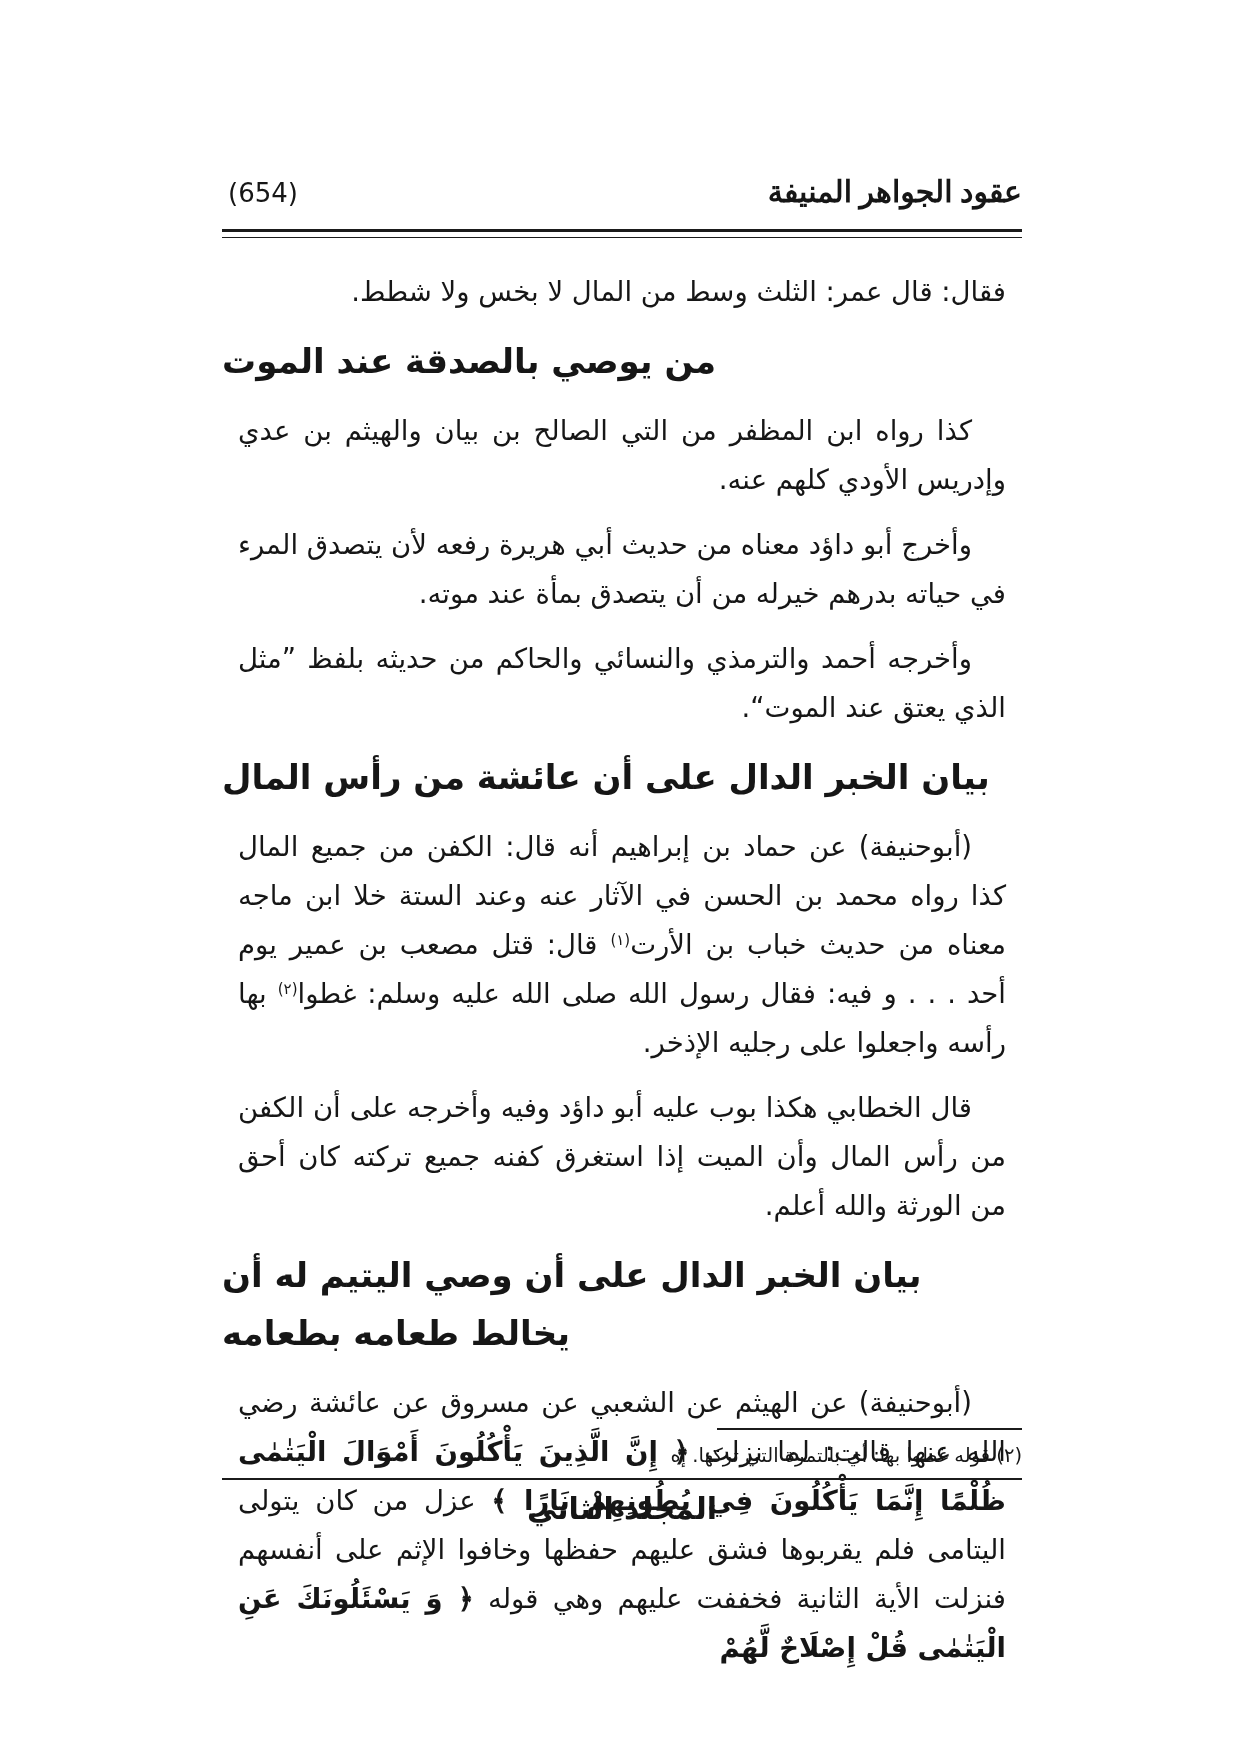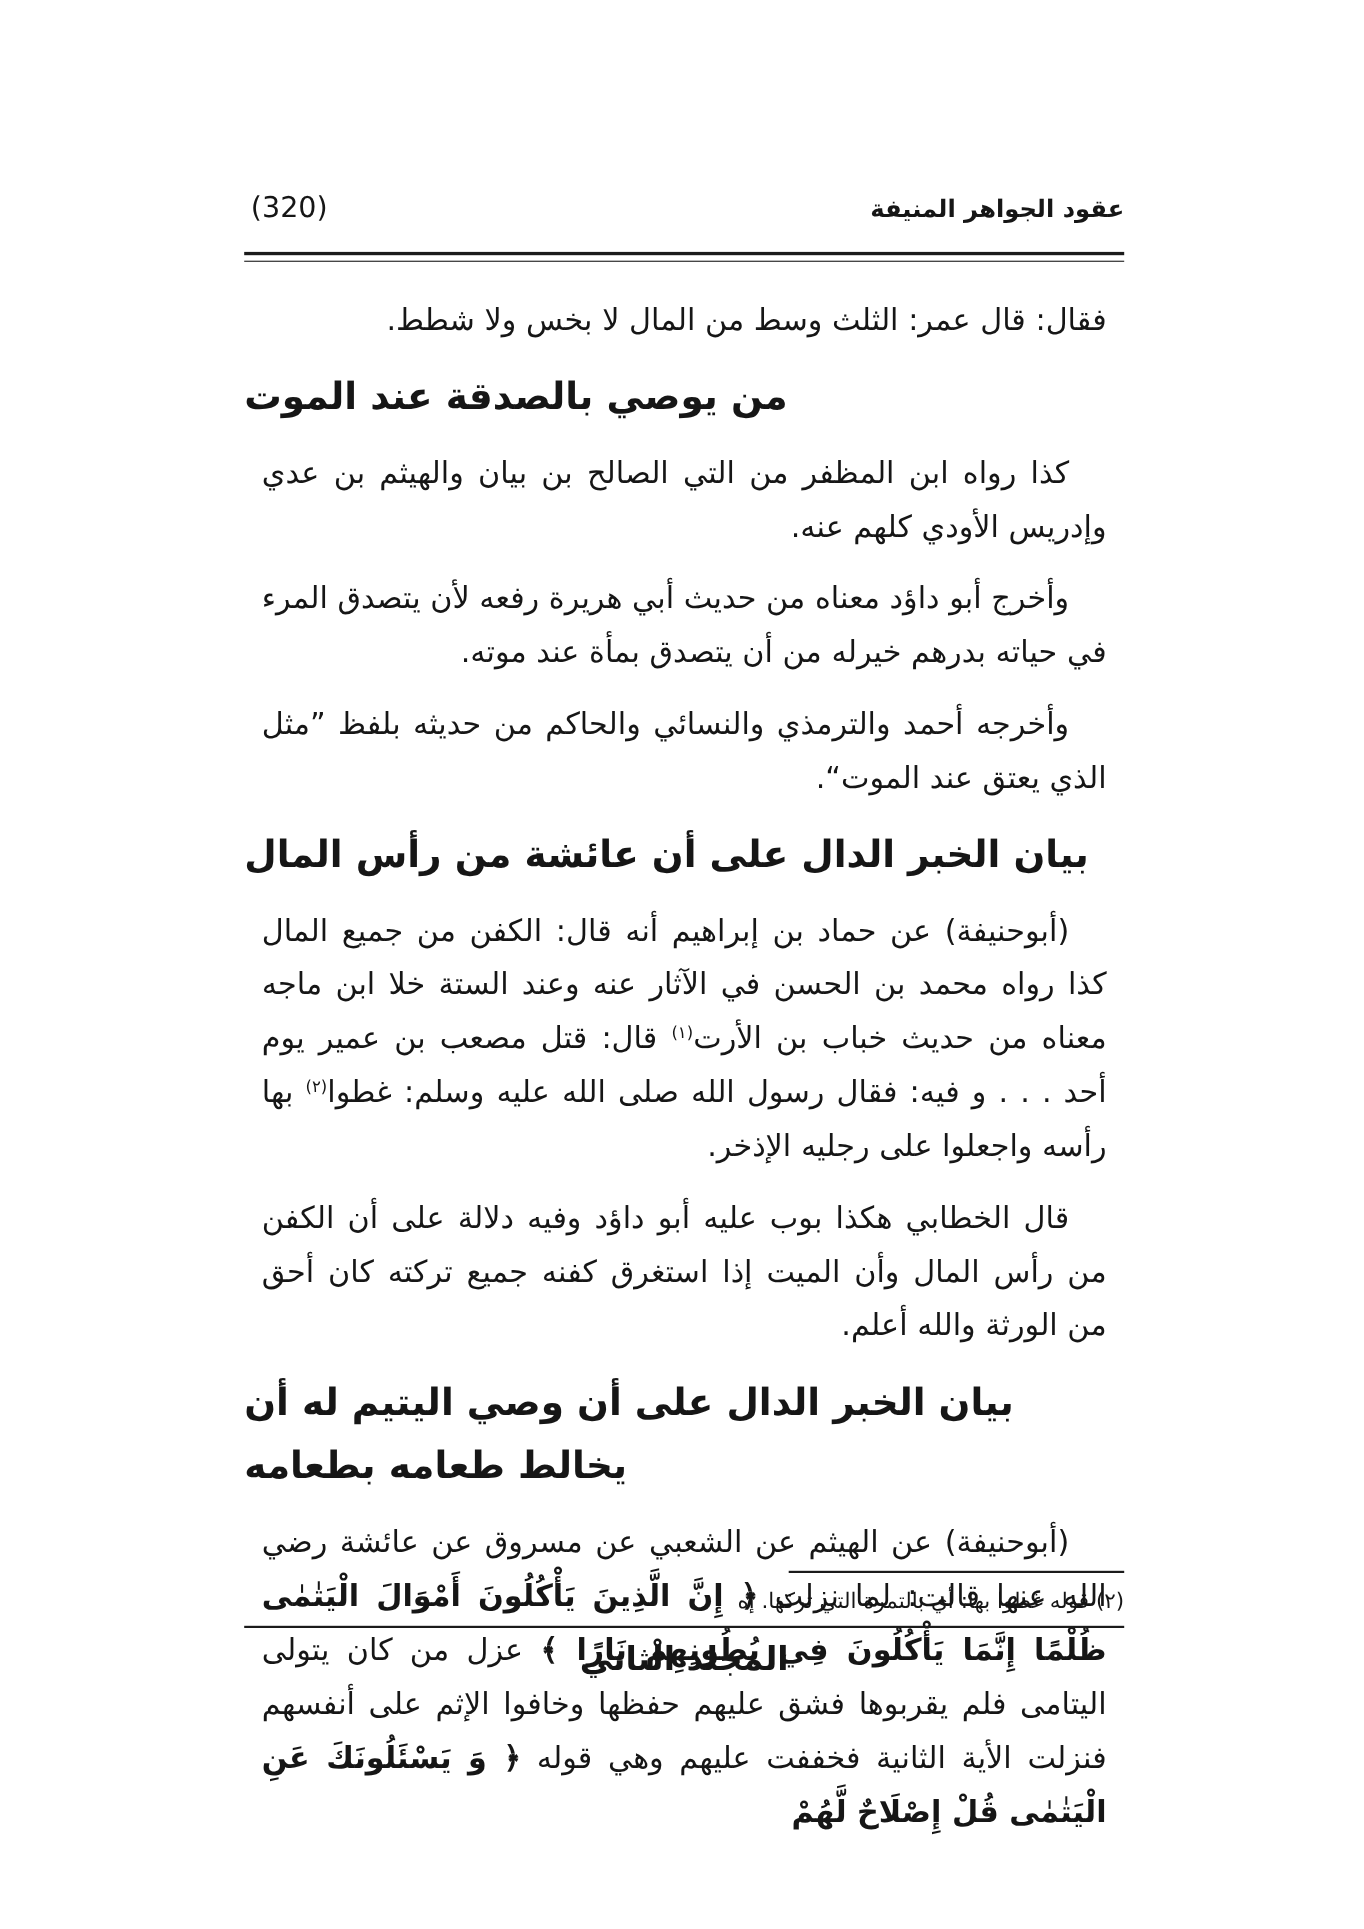--- a/index.html
+++ b/index.html
@@ -9,21 +9,21 @@
     background:#ffffff;
     color:#161616;
     font-family:"DejaVu Sans",sans-serif;
     margin:0 auto;
     overflow:hidden;
   }
   .content{position:absolute;top:0;bottom:0;left:222px;right:218px;direction:rtl;}
 
   
   .header{position:absolute;top:174px;left:0;right:0;display:flex;justify-content:space-between;align-items:baseline;}
-  .book-title{font-weight:bold;font-size:22px;letter-spacing:-0.5px;}
+  .book-title{font-weight:bold;font-size:30px;letter-spacing:-0.5px;font-family:Liberation Serif, serif;}
   .page-number{font-size:26px;direction:ltr;padding-left:6px;}
   .rule-double{position:absolute;top:229px;left:0;right:0;height:5px;
     border-top:3px solid #1b1b1b;border-bottom:1.5px solid #1b1b1b;}
 
   
   .body{position:absolute;top:251px;left:0;right:0;
     font-size:27.5px;line-height:49px;text-align:justify;}
   .body p{margin:16px;text-indent:34px;}
   .body p.noindent{text-indent:0;}
   .heading{font-size:34px;font-weight:bold;text-align:left;
@@ -40,37 +40,37 @@
   .volume{text-align:center;font-weight:bold;font-size:30px;margin-top:11px;}
 </style>
 </head>
 <body>
 
 <div class="page">
   <div class="content">
 
     <div class="header">
       <div class="book-title">عقود الجواهر المنيفة</div>
-      <div class="page-number">(320)</div>
+      <div class="page-number">(654)</div>
     </div>
     <div class="rule-double"></div>
 
     <div class="body">
       <p class="noindent">فقال: قال عمر: الثلث وسط من المال لا بخس ولا شطط.</p>
 
       <div class="heading">من يوصي بالصدقة عند الموت</div>
 
       <p>كذا رواه ابن المظفر من التي الصالح بن بيان والهيثم بن عدي وإدريس الأودي كلهم عنه.</p>
       <p>وأخرج أبو داؤد معناه من حديث أبي هريرة رفعه لأن يتصدق المرء في حياته بدرهم خيرله من أن يتصدق بمأة عند موته.</p>
       <p>وأخرجه أحمد والترمذي والنسائي والحاكم من حديثه بلفظ ”مثل الذي يعتق عند الموت“.</p>
 
       <div class="heading">بيان الخبر الدال على أن عائشة من رأس المال</div>
 
       <p><span>(أبوحنيفة) عن حماد بن إبراهيم أنه قال: الكفن من جميع المال كذا رواه محمد بن الحسن في الآثار عنه وعند الستة خلا ابن ماجه معناه من حديث خباب بن الأرت</span><sup class="fnref">(١)</sup><span> قال: قتل مصعب بن عمير يوم أحد . . . و فيه: فقال رسول الله صلى الله عليه وسلم: غطوا</span><sup class="fnref">(٢)</sup><span> بها رأسه واجعلوا على رجليه الإذخر.</span></p>
-      <p>قال الخطابي هكذا بوب عليه أبو داؤد وفيه دلالة على أن الكفن من رأس المال وأن الميت إذا استغرق كفنه جميع تركته كان أحق من الورثة والله أعلم.</p>
+      <p>قال الخطابي هكذا بوب عليه أبو داؤد وفيه وأخرجه على أن الكفن من رأس المال وأن الميت إذا استغرق كفنه جميع تركته كان أحق من الورثة والله أعلم.</p>
 
       <div class="heading">بيان الخبر الدال على أن وصي اليتيم له أن يخالط طعامه بطعامه</div>
 
       <p><span>(أبوحنيفة) عن الهيثم عن الشعبي عن مسروق عن عائشة رضي الله عنها قالت: لما نزلت </span><span class="quran">﴿ إِنَّ الَّذِينَ يَأْكُلُونَ أَمْوَالَ الْيَتٰمٰى ظُلْمًا إِنَّمَا يَأْكُلُونَ فِي بُطُونِهِمْ نَارًا ﴾</span><span> عزل من كان يتولى اليتامى فلم يقربوها فشق عليهم حفظها وخافوا الإثم على أنفسهم فنزلت الأية الثانية فخففت عليهم وهي قوله </span><span class="quran">﴿ وَ يَسْئَلُونَكَ عَنِ الْيَتٰمٰى قُلْ إِصْلَاحٌ لَّهُمْ</span></p>
     </div>
 
     <div class="footarea">
       <div class="fnsep"></div>
       <div class="footnotes">
         <div class="fn">(٢) قوله غطوا بها: أي بالتمرة التي تركها. إه</div>

